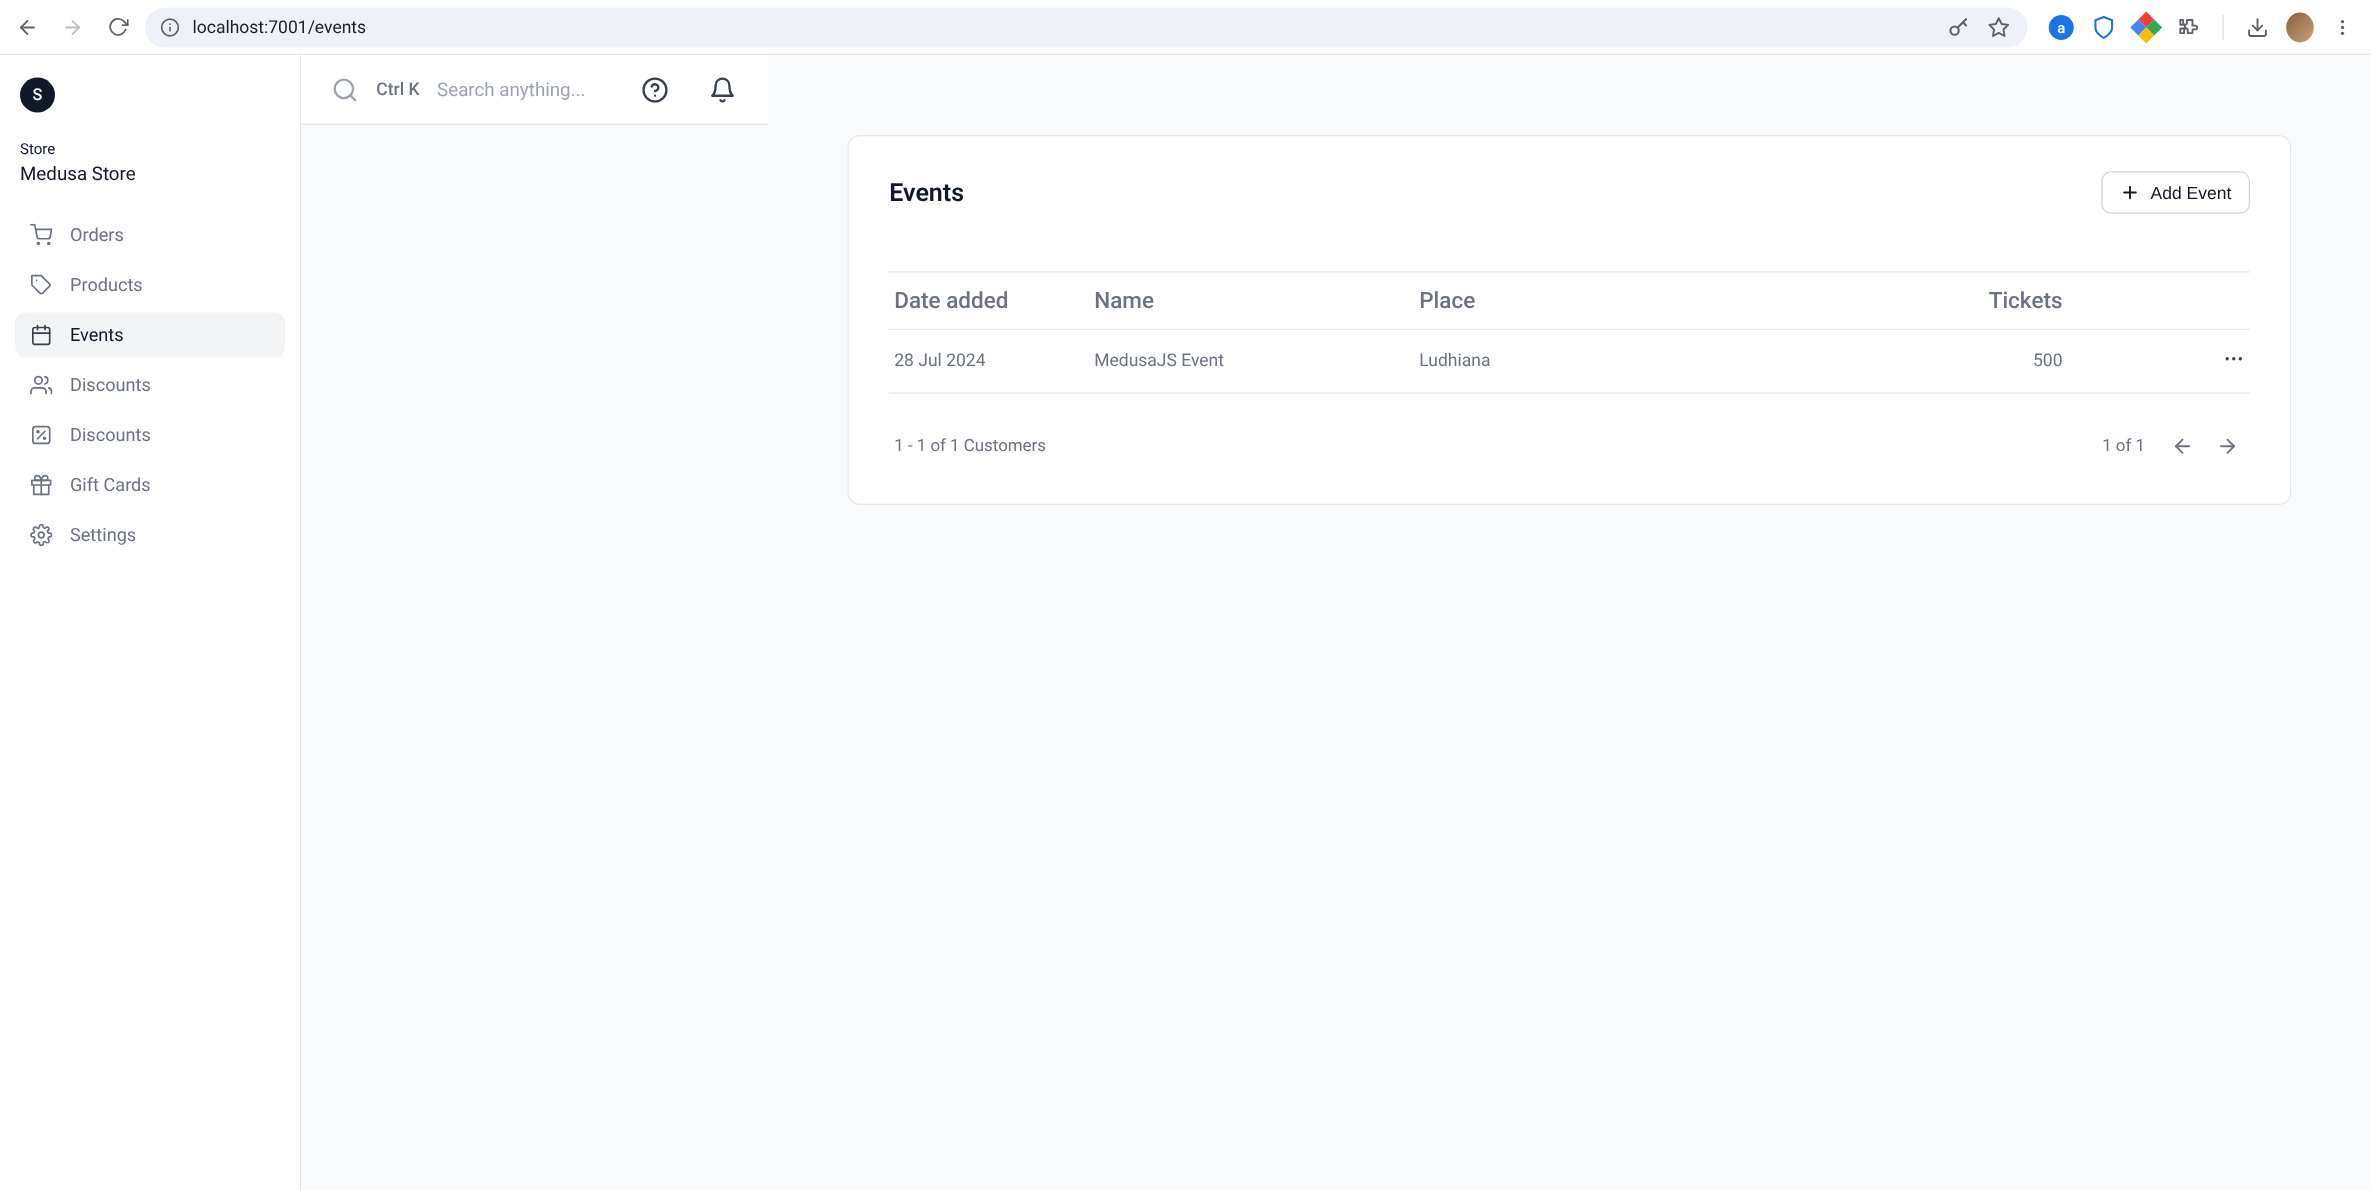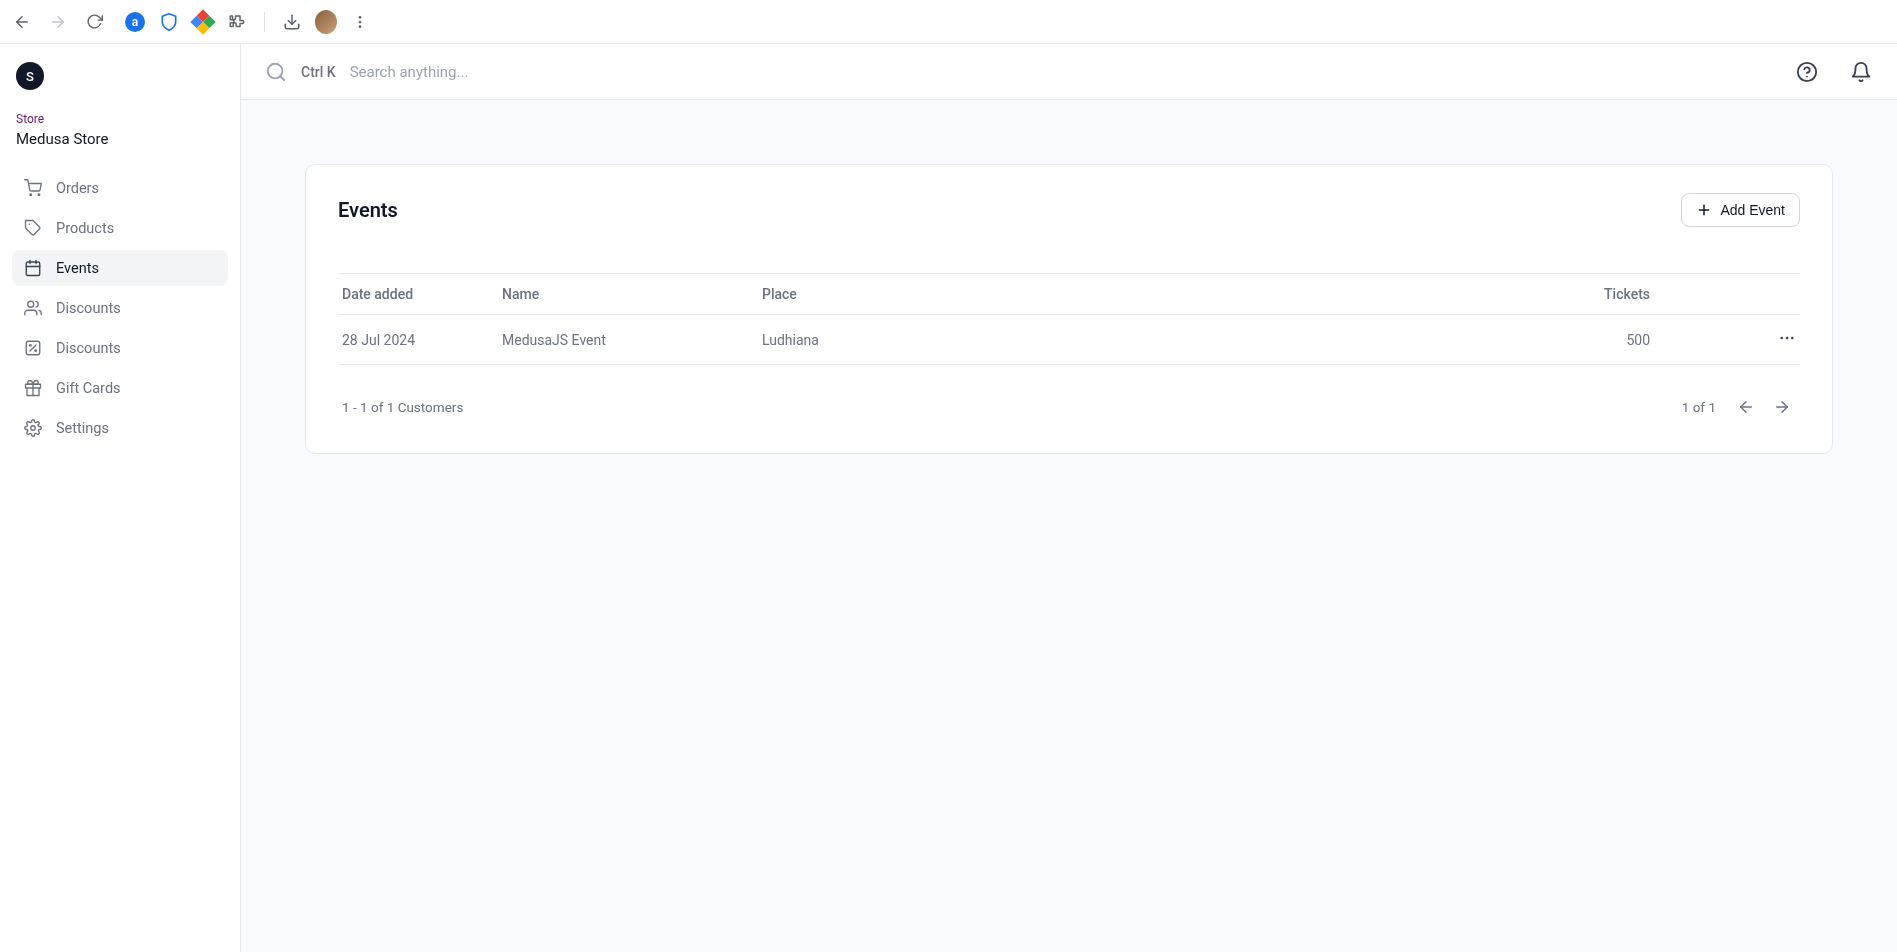--- a/index.html
+++ b/index.html
@@ -66,36 +66,36 @@
     width: 241px;
     border-right: 1px solid #e5e7eb;
     padding: 18px 12px;
     background: #fff;
   }
   .store-avatar {
     width: 28px; height: 28px; border-radius: 50%;
     background: #111827; color:#fff; display:flex;align-items:center;justify-content:center;
     font-size: 13px; font-weight:500; margin-left:4px; margin-bottom: 22px;
   }
-  .store-label { font-size: 12px; color:#701a75; margin-left:4px; }
+  .store-label { font-size: 12px; color:#0f172a; margin-left:4px; }
   .store-name { font-size: 15px; font-weight:400; color:#111827; margin: 4px 0 22px 4px; }
   .nav { display:flex; flex-direction:column; gap:4px; }
   .nav-item {
     display:flex; align-items:center; gap:14px;
     padding: 9px 12px;
     border-radius: 8px;
     color:#6b7280; font-size:14.5px;
     cursor:pointer;
   }
   .nav-item .ico { width:18px; height:18px; display:flex;align-items:center;justify-content:center; color:#6b7280; }
   .nav-item.active { background:#f3f4f6; color:#111827; }
   .nav-item.active .ico { color:#374151; }
 
   
-  .main { flex:1; display:flex; flex-direction:column; background:#f9fafb; }
+  .main { flex:1; display:flex; flex-direction:row; background:#f9fafb; }
   .topbar {
     height: 56px; background:#fff; border-bottom:1px solid #e5e7eb;
     display:flex; align-items:center; padding: 0 24px; gap:14px;
   }
   .topbar .search-ico { color:#9ca3af; width:22px;height:22px;display:flex;align-items:center;justify-content:center; }
   .topbar .shortcut { font-size:14px; color:#6b7280; font-weight:500; }
   .topbar .search-placeholder { font-size:15px; color:#9ca3af; }
   .topbar .flex-spacer { flex:1; }
   .topbar .top-act { width:24px;height:24px;display:flex;align-items:center;justify-content:center;color:#374151;margin-left:16px; }
 
@@ -127,21 +127,21 @@
   }
   .search-field input {
     border:none; outline:none; background:transparent;
     font-size:14px; color:#374151; width:100%;
   }
   .search-field input::placeholder { color:#9ca3af; }
   .search-field .sico { color:#6b7280; display:flex; }
 
   table.data { width:100%; border-collapse:collapse; }
   table.data thead th {
-    text-align:left; font-size:14px; font-weight:500; color:#6b7280;
+    text-align:left; font-size:18px; font-weight:500; color:#6b7280;
     padding: 12px 4px; border-bottom:1px solid #e5e7eb; border-top:1px solid #e5e7eb;
   }
   table.data tbody td {
     font-size:14px; color:#6b7280; padding: 14px 4px;
     border-bottom:1px solid #e5e7eb;
   }
   table.data th.tickets-col, table.data td.tickets-col { text-align:right; padding-right: 110px; }
   table.data td.actions-col { text-align:right; width:40px; }
   .row-actions { color:#374151; cursor:pointer; display:inline-flex; }
 
@@ -168,20 +168,43 @@
     <svg width="18" height="18" viewBox="0 0 24 24" fill="none" stroke="currentColor" stroke-width="2" stroke-linecap="round" stroke-linejoin="round">
         <line x1="5" y1="12" x2="19" y2="12"></line>
         <polyline points="12 5 19 12 12 19"></polyline>
       </svg>
   </div>
   <div class="chrome-nav-btn">
     <svg width="17" height="17" viewBox="0 0 24 24" fill="none" stroke="currentColor" stroke-width="2" stroke-linecap="round" stroke-linejoin="round">
         <polyline points="23 4 23 10 17 10"></polyline>
         <path d="M20.49 15a9 9 0 1 1-2.12-9.36L23 10"></path>
       </svg>
+  </div>
+  <div class="url-bar">
+    <span class="info-icon">
+      <svg width="16" height="16" viewBox="0 0 24 24" fill="none" stroke="currentColor" stroke-width="2" stroke-linecap="round" stroke-linejoin="round">
+          <circle cx="12" cy="12" r="10"></circle>
+          <line x1="12" y1="16" x2="12" y2="12"></line>
+          <line x1="12" y1="8" x2="12.01" y2="8"></line>
+        </svg>
+    </span>
+    <span class="url-text">localhost:7001/events</span>
+    <span class="url-spacer"></span>
+    <span class="url-act">
+      <svg width="20" height="20" viewBox="0 0 24 24" fill="none" stroke="currentColor" stroke-width="2" stroke-linecap="round" stroke-linejoin="round">
+          <circle cx="8" cy="15" r="4"></circle>
+          <line x1="10.8" y1="12.2" x2="19" y2="4"></line>
+          <line x1="16" y1="7" x2="19" y2="10"></line>
+        </svg>
+    </span>
+    <span class="url-act">
+      <svg width="18" height="18" viewBox="0 0 24 24" fill="none" stroke="currentColor" stroke-width="2" stroke-linecap="round" stroke-linejoin="round">
+          <polygon points="12 2 15.09 8.26 22 9.27 17 14.14 18.18 21.02 12 17.77 5.82 21.02 7 14.14 2 9.27 8.91 8.26 12 2"></polygon>
+        </svg>
+    </span>
   </div>
   <div class="chrome-right">
     <div class="icon-btn">
         <div class="ext-a">a</div>
       </div>
     <div class="icon-btn ext-shield">
       <svg width="20" height="20" viewBox="0 0 24 24" fill="none" stroke="#1a73e8" stroke-width="2" stroke-linecap="round" stroke-linejoin="round">
           <path d="M12 22s8-4 8-10V5l-8-3-8 3v7c0 6 8 10 8 10z"></path>
         </svg>
     </div>

